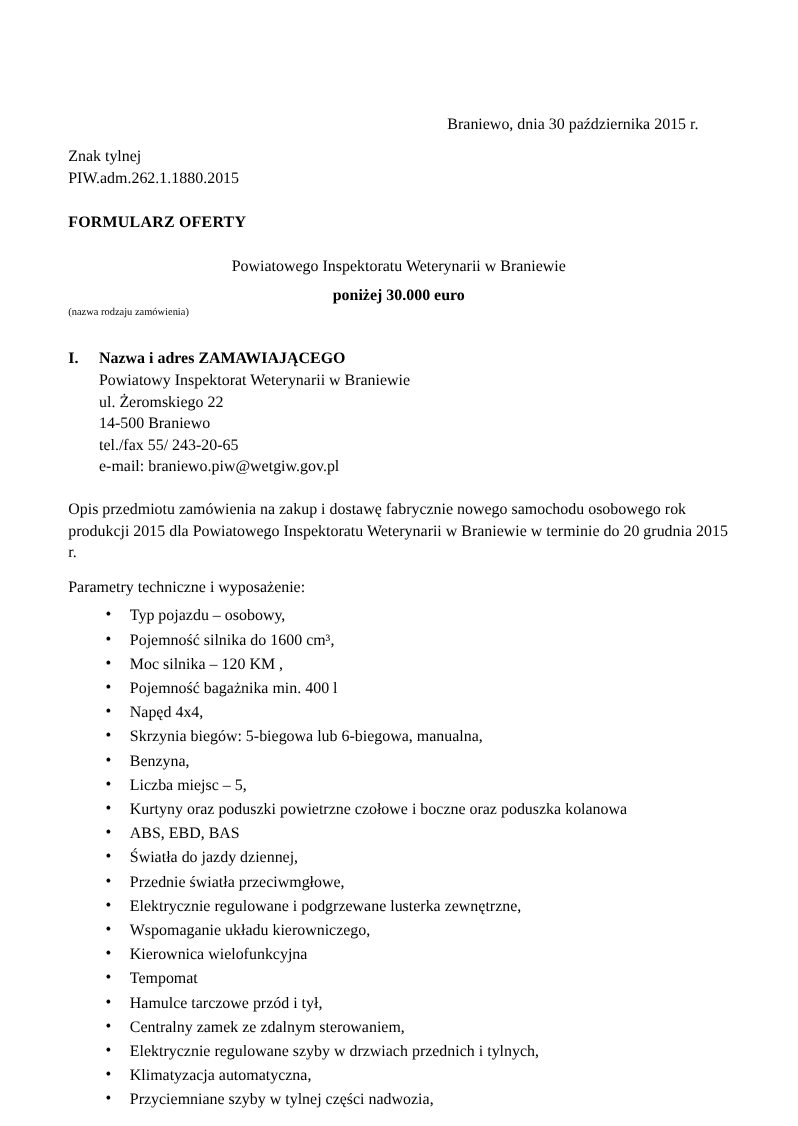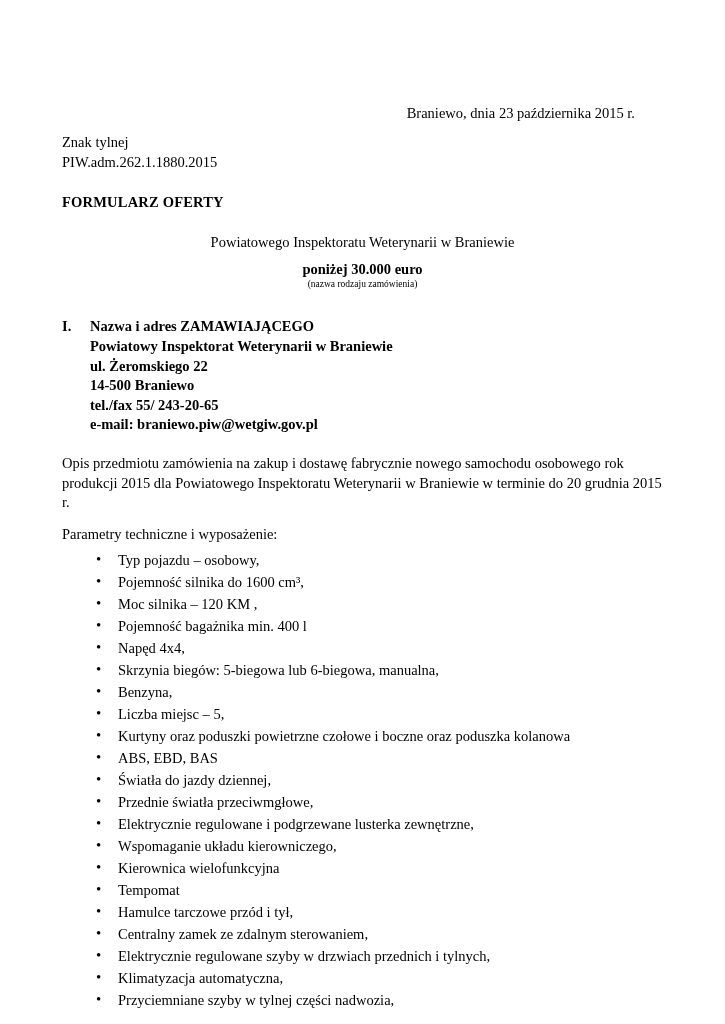--- a/index.html
+++ b/index.html
@@ -53,21 +53,21 @@
     margin-top: 6px;
     text-align: center;
   }
   .amount {
     margin-top: 8px;
     text-align: center;
     font-weight: bold;
     font-size: 14.5px;
   }
   .amount-note {
-    text-align: center;
+    text-align: left;
     font-size: 9.5px;
     margin-top: 1px;
   }
   .section {
     margin-top: 28px;
     font-size: 14.5px;
   }
   .section-head {
     display: flex;
     font-weight: bold;
@@ -76,21 +76,20 @@
   .section-num {
     width: 28px;
     flex: 0 0 28px;
   }
   .section-body {
     margin-left: 28px;
     line-height: 1.35;
   }
   .section-body div {
     white-space: nowrap;
-    font-weight: bold;
   }
   .para {
     margin-top: 19px;
     font-size: 14.5px;
     line-height: 1.36;
     text-align: left;
   }
   .para-tight {
     margin-top: 12px;
     font-size: 14.5px;
@@ -113,21 +112,21 @@
     left: 0;
     top: -1px;
     font-size: 15px;
   }
 </style>
 </head>
 <body>
 
 <div class="page">
 
-  <div class="doc-date">Braniewo, dnia 23 października 2015 r.</div>
+  <div class="doc-date">Braniewo, dnia 30 października 2015 r.</div>
 
   <div class="ref-block">
     <div>Znak tylnej</div>
     <div>PIW.adm.262.1.1880.2015</div>
   </div>
 
   <div class="title">FORMULARZ OFERTY</div>
 
   <div class="subtitle">
     <span class="line2">Powiatowego Inspektoratu Weterynarii w Braniewie</span>

